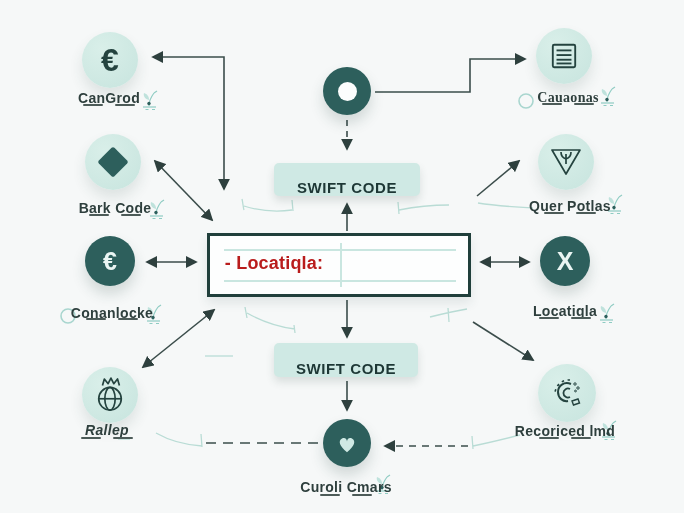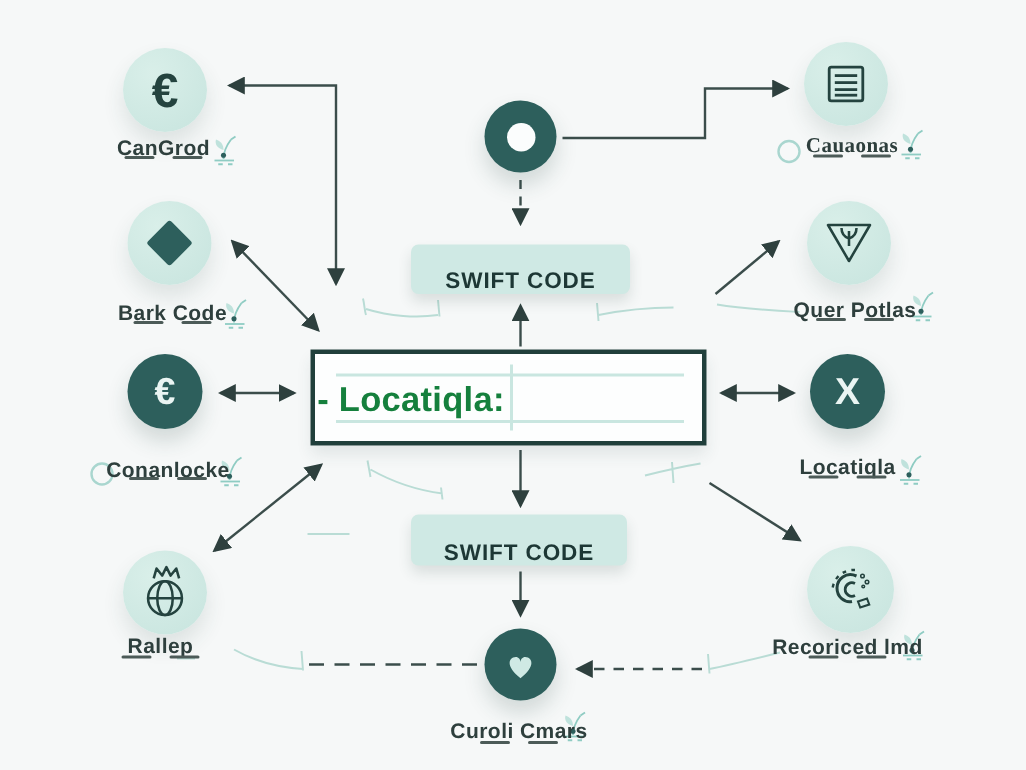--- a/index.html
+++ b/index.html
@@ -39,21 +39,21 @@
     font-size:15px;font-weight:bold;color:#1d3735;letter-spacing:.6px;
   }
   .main-box{
     position:absolute;left:207px;top:233px;width:264px;height:64px;
     background:#fdfefe;border:3px solid #203f3b;box-sizing:border-box;
     box-shadow:0 6px 10px rgba(40,70,66,.10);
   }
   .main-box .hline{position:absolute;left:14px;right:12px;height:2px;background:#c9e6e0;}
   .main-box .vline{position:absolute;left:130px;top:7px;width:2px;height:44px;background:#c9e6e0;}
   .main-box .txt{
-    position:absolute;top:17px;font-size:23px;font-weight:bold;color:#15803d;
+    position:absolute;top:17px;font-size:18px;font-weight:bold;color:#b91c1c;
     white-space:nowrap;letter-spacing:.2px;
   }
   .main-box .txt-left{left:0;width:128px;text-align:center;}
   .main-box .txt-right{left:132px;width:124px;text-align:center;}
 </style>
 </head>
 <body>
 
 <div id="stage">
 
@@ -148,21 +148,21 @@
   <div class="circle circle-light" style="left:82px;top:367px;">
     <svg width="32" height="38" viewBox="0 0 34 40">
       <g stroke="#24433f" stroke-width="1.8" fill="none" stroke-linejoin="round">
         <path d="M9,10 l2,-7 4,5 3,-6 3,6 4,-5 2,7"></path>
         <circle cx="17" cy="24" r="12"></circle>
         <ellipse cx="17" cy="24" rx="5.5" ry="12"></ellipse>
         <line x1="5" y1="24" x2="29" y2="24"></line>
       </g>
     </svg>
   </div>
-  <div class="node-label" style="left:47px;top:422px;">Rallep</div>
+  <div class="node-label" style="left:47px;top:422px;font-style:italic;">Rallep</div>
   <div class="dash-row" style="left:81px;top:437px;">
       <span></span>
       <span></span>
     </div>
 
   <div class="circle circle-light" style="left:536px;top:28px;">
     <svg width="28" height="28" viewBox="0 0 30 30">
       <g stroke="#24433f" stroke-width="2" fill="none">
         <rect x="3" y="3" width="24" height="24" rx="1.5"></rect>
         <line x1="7" y1="9" x2="23" y2="9"></line>

